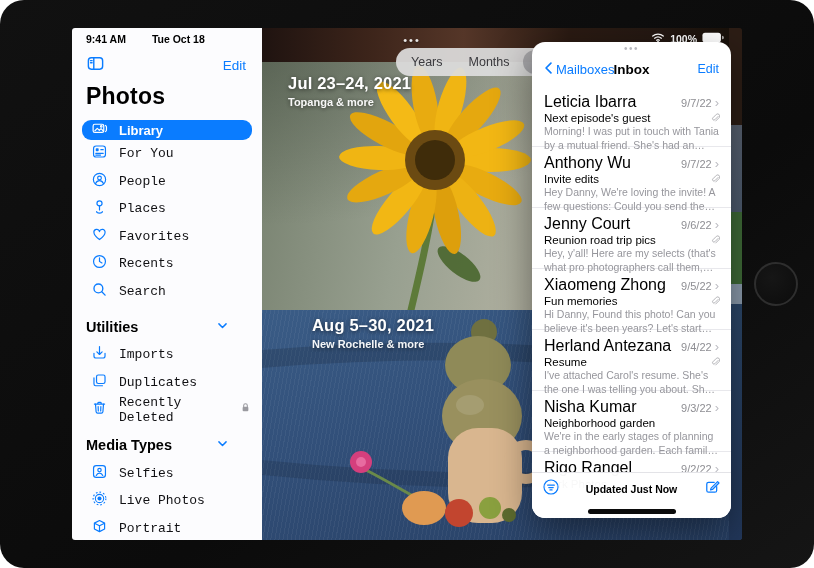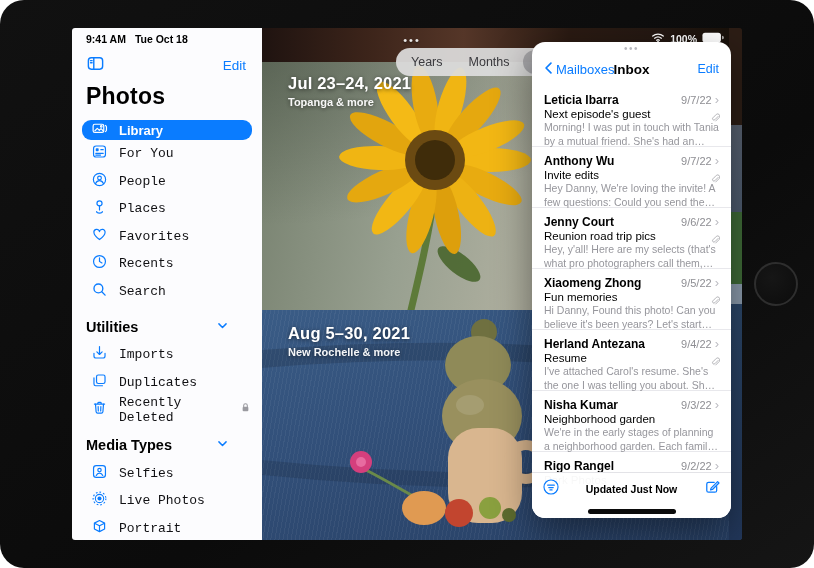--- a/index.html
+++ b/index.html
@@ -7,21 +7,21 @@
   .stage { position:relative; width:814px; height:568px; }
 
   
   .frame { position:absolute; inset:0; background:linear-gradient(145deg,#111 0%,#0b0b0b 60%,#151515 100%); border-radius:24px; }
   .home-button { position:absolute; left:754px; top:262px; width:44px; height:44px; border-radius:50%;
     border:2px solid #2e2e2e; background:radial-gradient(circle at 40% 35%, #161616, #0c0c0c); }
   .screen { position:absolute; left:72px; top:28px; width:670px; height:512px; background:#000; overflow:hidden; border-radius:3px; }
 
   
   .sidebar { position:absolute; left:0; top:0; width:190px; height:512px; background:#fcfcfe; z-index:2; overflow:hidden; }
-  .status-left { display:flex; gap:9px; padding:5px 0 0 14px; font-size:10.5px; font-weight:700; color:#000; }
+  .status-left { display:flex; gap:26px; padding:5px 0 0 14px; font-size:10.5px; font-weight:700; color:#000; }
   .side-toprow { display:flex; justify-content:space-between; align-items:center; padding:10px 16px 0 14px; height:30px; }
   .link-blue { color:#0a7cff; font-size:13.5px; }
   .side-title { font-size:23px; font-weight:800; color:#000; padding:8px 0 10px 14px; letter-spacing:.2px; }
   .lib-pill { display:flex; align-items:center; gap:11px; margin:0 10px; height:20px; padding:0 9px;
     background:#0a7cff; border-radius:9px; color:#fff; font-size:13px; font-weight:600; }
   .side-item { display:flex; align-items:center; gap:11px; height:27.5px; padding:0 10px 0 19px; font-size:13px; color:#101013;font-family:Liberation Mono, monospace; }
   .side-item .grow { flex:1; }
   .side-header { display:flex; justify-content:space-between; align-items:center; height:29px; margin-top:7px; padding:0 33px 0 14px;
     font-size:14.5px; font-weight:700; color:#000; }
   .ic { flex:0 0 auto; display:block; }
@@ -55,21 +55,21 @@
   
   .mail-panel { position:absolute; left:460px; top:14px; width:199px; height:476px; background:#fff;
     border-radius:13px; z-index:6; box-shadow:0 14px 38px rgba(0,0,0,.45); overflow:hidden; }
   .mail-grab { text-align:center; color:#b9b9bf; font-size:10px; letter-spacing:1.5px; height:13px; line-height:14px; }
   .mail-header { position:relative; display:flex; justify-content:space-between; align-items:center; height:28px; padding:0 12px; }
   .mail-back { display:flex; align-items:center; gap:3px; color:#0a7cff; font-size:13px; }
   .mail-title { position:absolute; left:50%; transform:translateX(-50%); font-size:13.5px; font-weight:700; color:#000; }
   .mail-list { position:absolute; top:44px; left:0; right:0; bottom:0; overflow:hidden; }
   .mail-row { position:relative; height:61px; padding:7px 12px 0; border-bottom:1px solid #e8e8ec; }
   .mr-l1 { display:flex; align-items:baseline; }
-  .mr-sender { font-size:12px; font-weight:700; color:#000; flex:1; white-space:nowrap; overflow:hidden; }
+  .mr-sender { font-size:16px; font-weight:400; color:#000; flex:1; white-space:nowrap; overflow:hidden; }
   .mr-date { font-size:11px; color:#8e8e93; }
   .mr-chev { font-size:13px; color:#bcbcc2; margin-left:3px; line-height:1; }
   .mr-subject { font-size:11.5px; font-weight:500; color:#000; margin-top:1px; white-space:nowrap; overflow:hidden; }
   .mr-preview { font-size:10.5px; color:#96969c; line-height:13.5px; margin-top:1px;
     display:-webkit-box; -webkit-line-clamp:2; -webkit-box-orient:vertical; overflow:hidden; }
   .mr-clip { position:absolute; right:11px; top:23px; }
   .mail-footer { position:absolute; left:0; right:0; bottom:13px; height:33px; background:rgba(255,255,255,.97);
     border-top:1px solid #e3e3e7; display:flex; align-items:center; padding:0 10px; z-index:2; }
   .mf-status { flex:1; text-align:center; font-size:10.5px; font-weight:600; color:#000; }
   .mail-bottombar { position:absolute; left:0; right:0; bottom:0; height:13px; background:#fff; z-index:2; }
@@ -324,21 +324,21 @@
             <rect x="186" y="118" width="74" height="95" rx="30" fill="#d9b68f"></rect>
             <circle cx="264" cy="152" r="17" stroke="#d9b68f" stroke-width="10" fill="none"></circle>
             <path d="M100 158 C120 168 140 180 158 190" stroke="#6a8a4a" stroke-width="3" fill="none"></path>
             <circle cx="99" cy="152" r="11" fill="#d43f7d"></circle>
             <circle cx="99" cy="152" r="5" fill="#e76ba0"></circle>
             <ellipse cx="162" cy="198" rx="22" ry="17" fill="#e09a52"></ellipse>
             <circle cx="197" cy="203" r="14" fill="#c2452f"></circle>
             <circle cx="228" cy="198" r="11" fill="#8aa03f"></circle>
             <circle cx="247" cy="205" r="7" fill="#5d6b2e"></circle>
           </svg>
-          <div class="photo-cap" style="top:14px;">
+          <div class="photo-cap" style="top:6px;margin-left:24px;">
             <div class="cap-date">Aug 5–30, 2021</div>
             <div class="cap-loc">New Rochelle &amp; more</div>
           </div>
         </div>
 
         <div class="right-sliver"></div>
         <div class="drag-dots">•••</div>
 
         <div class="seg">
           <span class="seg-item">Years</span>

